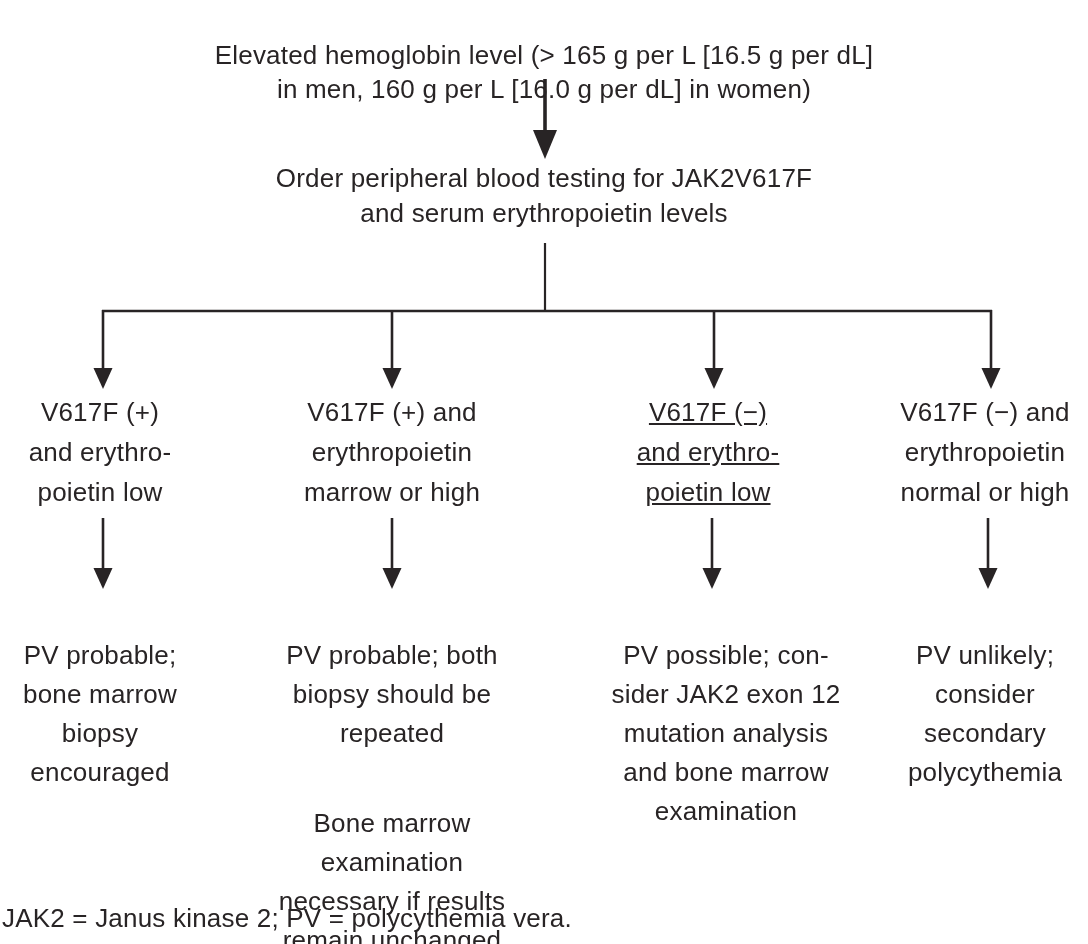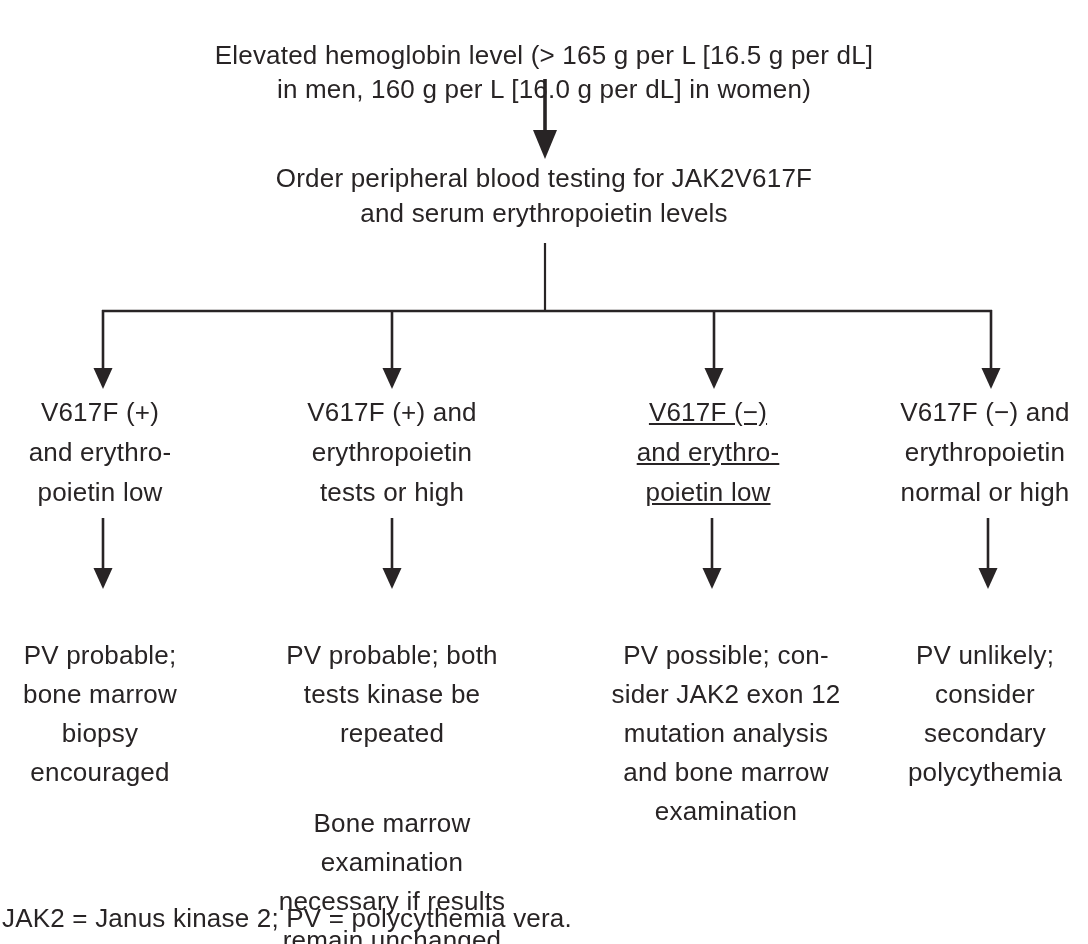--- a/index.html
+++ b/index.html
@@ -61,40 +61,40 @@
 
   <div class="node step2-node">Order peripheral blood testing for JAK2V617F
 and serum erythropoietin levels</div>
 
   <div class="node cond cond-1">V617F (+)
 and erythro-
 poietin low</div>
 
   <div class="node cond cond-2">V617F (+) and
 erythropoietin
-tests or high</div>
+marrow or high</div>
 
   <div class="node cond cond-3">V617F (−)
 and erythro-
 poietin low</div>
 
   <div class="node cond cond-4">V617F (−) and
 erythropoietin
 normal or high</div>
 
   <div class="node out out-1">
     <div class="para">PV probable;
 bone marrow
 biopsy
 encouraged</div>
   </div>
 
   <div class="node out out-2">
     <div class="para">PV probable; both
-tests kinase be
+biopsy should be
 repeated</div>
     <div class="para">Bone marrow
 examination
 necessary if results
 remain unchanged</div>
   </div>
 
   <div class="node out out-3">
     <div class="para">PV possible; con-
 sider JAK2 exon 12

